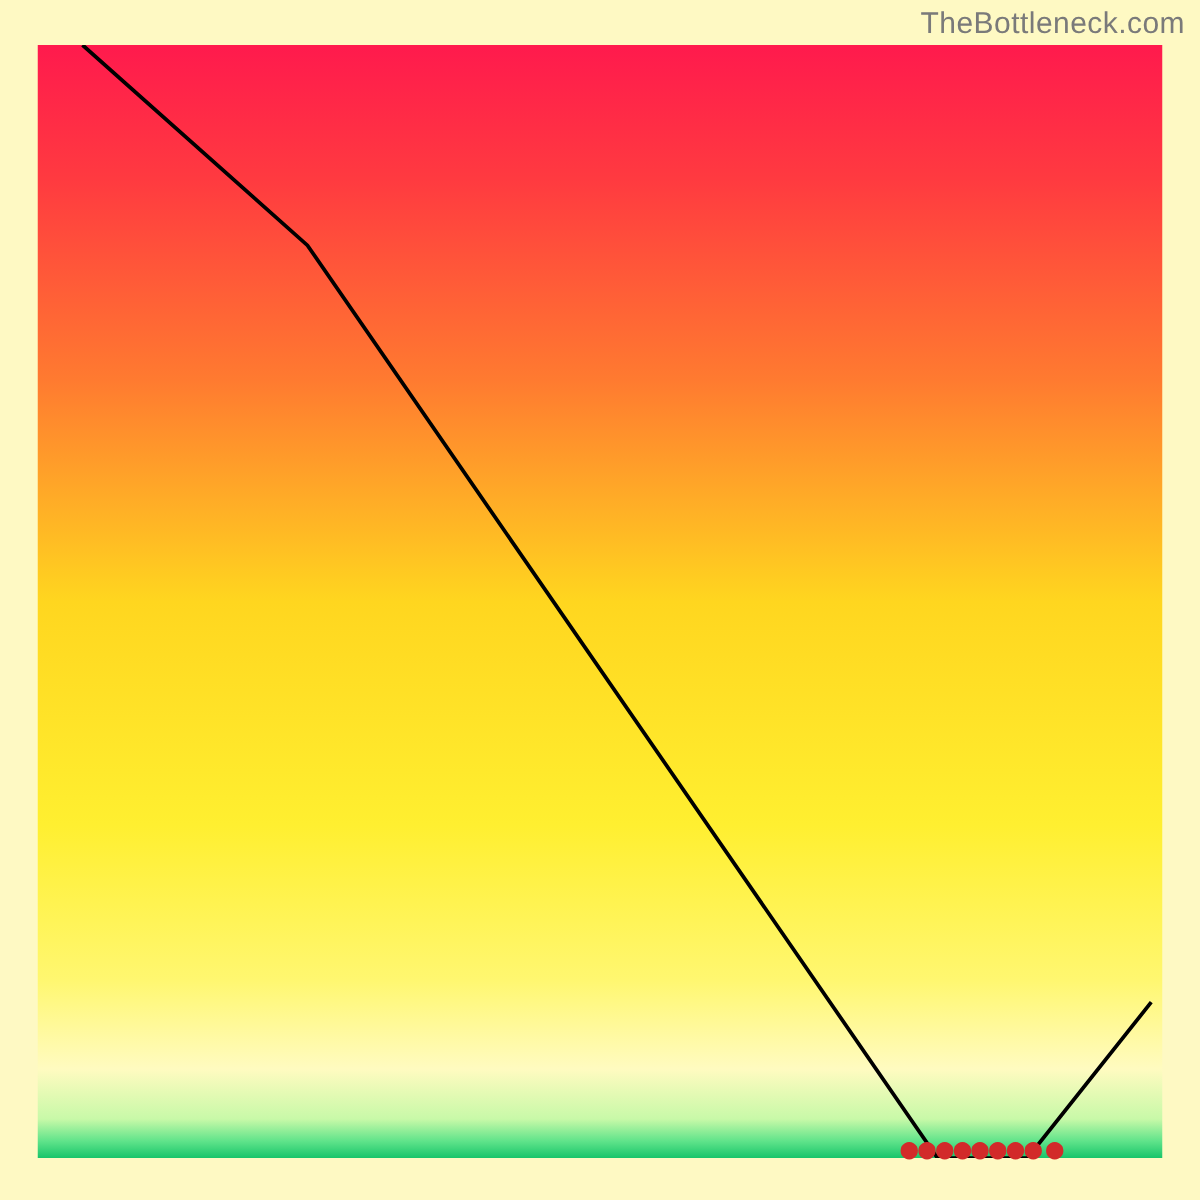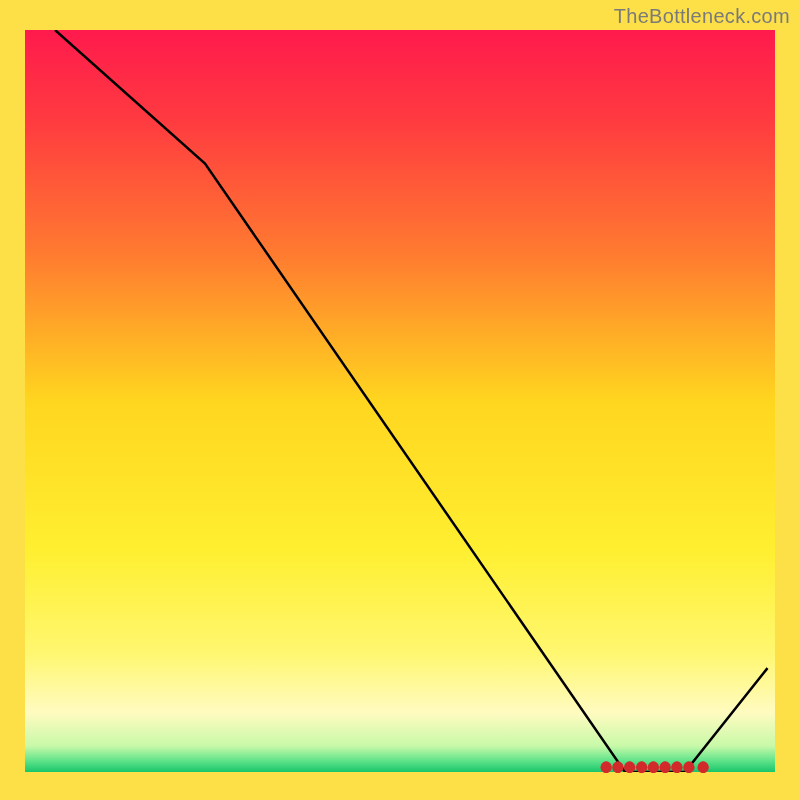--- a/index.html
+++ b/index.html
@@ -1,17 +1,17 @@
 <!DOCTYPE html>
 <html><head>
 <meta charset="utf-8">
 <style>
   * { margin: 0; padding: 0; box-sizing: border-box; }
   html, body { width: 800px; height: 800px; background: #000; overflow: hidden; font-family: Arial, sans-serif; }
-  .frame { position: relative; width: 800px; height: 800px; background: #fde047; }
+  .frame { position: relative; width: 800px; height: 800px; background: #fef9c3; }
   .watermark { position: absolute; top: 5px; right: 10px; color: #7a7a7a; font-size: 20px; font-weight: 500; letter-spacing: 0.3px; }
   .plot { position: absolute; left: 25px; top: 30px; width: 750px; height: 742px; }
   .curve { fill: none; stroke: #000; stroke-width: 2.5; }
   .pt-label { position: absolute; font-size: 11px; font-weight: 700; letter-spacing: -0.5px; pointer-events: none; }
 </style>
 </head>
 <body>
 
 <div class="frame">
 

